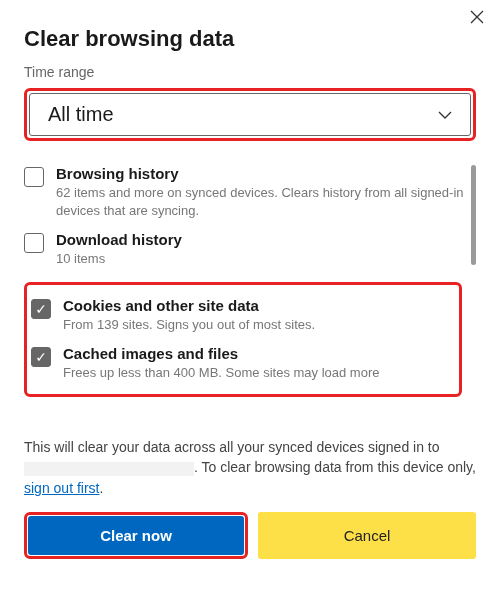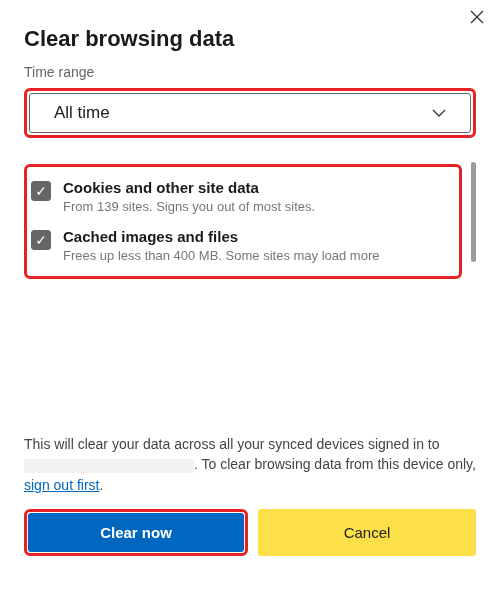--- a/index.html
+++ b/index.html
@@ -36,26 +36,26 @@
     }
     .select-wrap {
       border: 3px solid #e62222;
       border-radius: 6px;
       padding: 2px;
       margin-bottom: 18px;
     }
     .select {
       border: 1px solid #666;
       border-radius: 3px;
-      padding: 9px 24px;
+      padding: 9px 18px;
       display: flex;
       justify-content: space-between;
       align-items: center;
       cursor: pointer;
-      font-size: 17px;
+      font-size: 20px;
     }
     .chev {
       display: inline-block;
     }
     .chev svg { display: block; }
     .list-area {
       position: relative;
       height: 270px;
       overflow: hidden;
     }
@@ -185,21 +185,35 @@
       <svg width="14" height="8" viewBox="0 0 14 8">
           <path d="M1 1 L7 7 L13 1" stroke="#333" stroke-width="1.3" fill="none"></path>
         </svg>
     </span>
   </div>
 </div>
 
 <div class="list-area">
   <div class="scrollbar"></div>
 
-
+  <div class="option">
+    <div class="checkbox"></div>
+    <div class="opt-body">
+      <div class="opt-title">Browsing history</div>
+      <div class="opt-desc">62 items and more on synced devices. Clears history from all signed-in devices that are syncing.</div>
+    </div>
+  </div>
+
+  <div class="option">
+    <div class="checkbox"></div>
+    <div class="opt-body">
+      <div class="opt-title">Download history</div>
+      <div class="opt-desc">10 items</div>
+    </div>
+  </div>
 
   <div class="highlight-group">
 
     <div class="option">
       <div class="checkbox checked">
         <span class="checkmark">✓</span>
       </div>
       <div class="opt-body">
         <div class="opt-title">Cookies and other site data</div>
         <div class="opt-desc">From 139 sites. Signs you out of most sites.</div>

